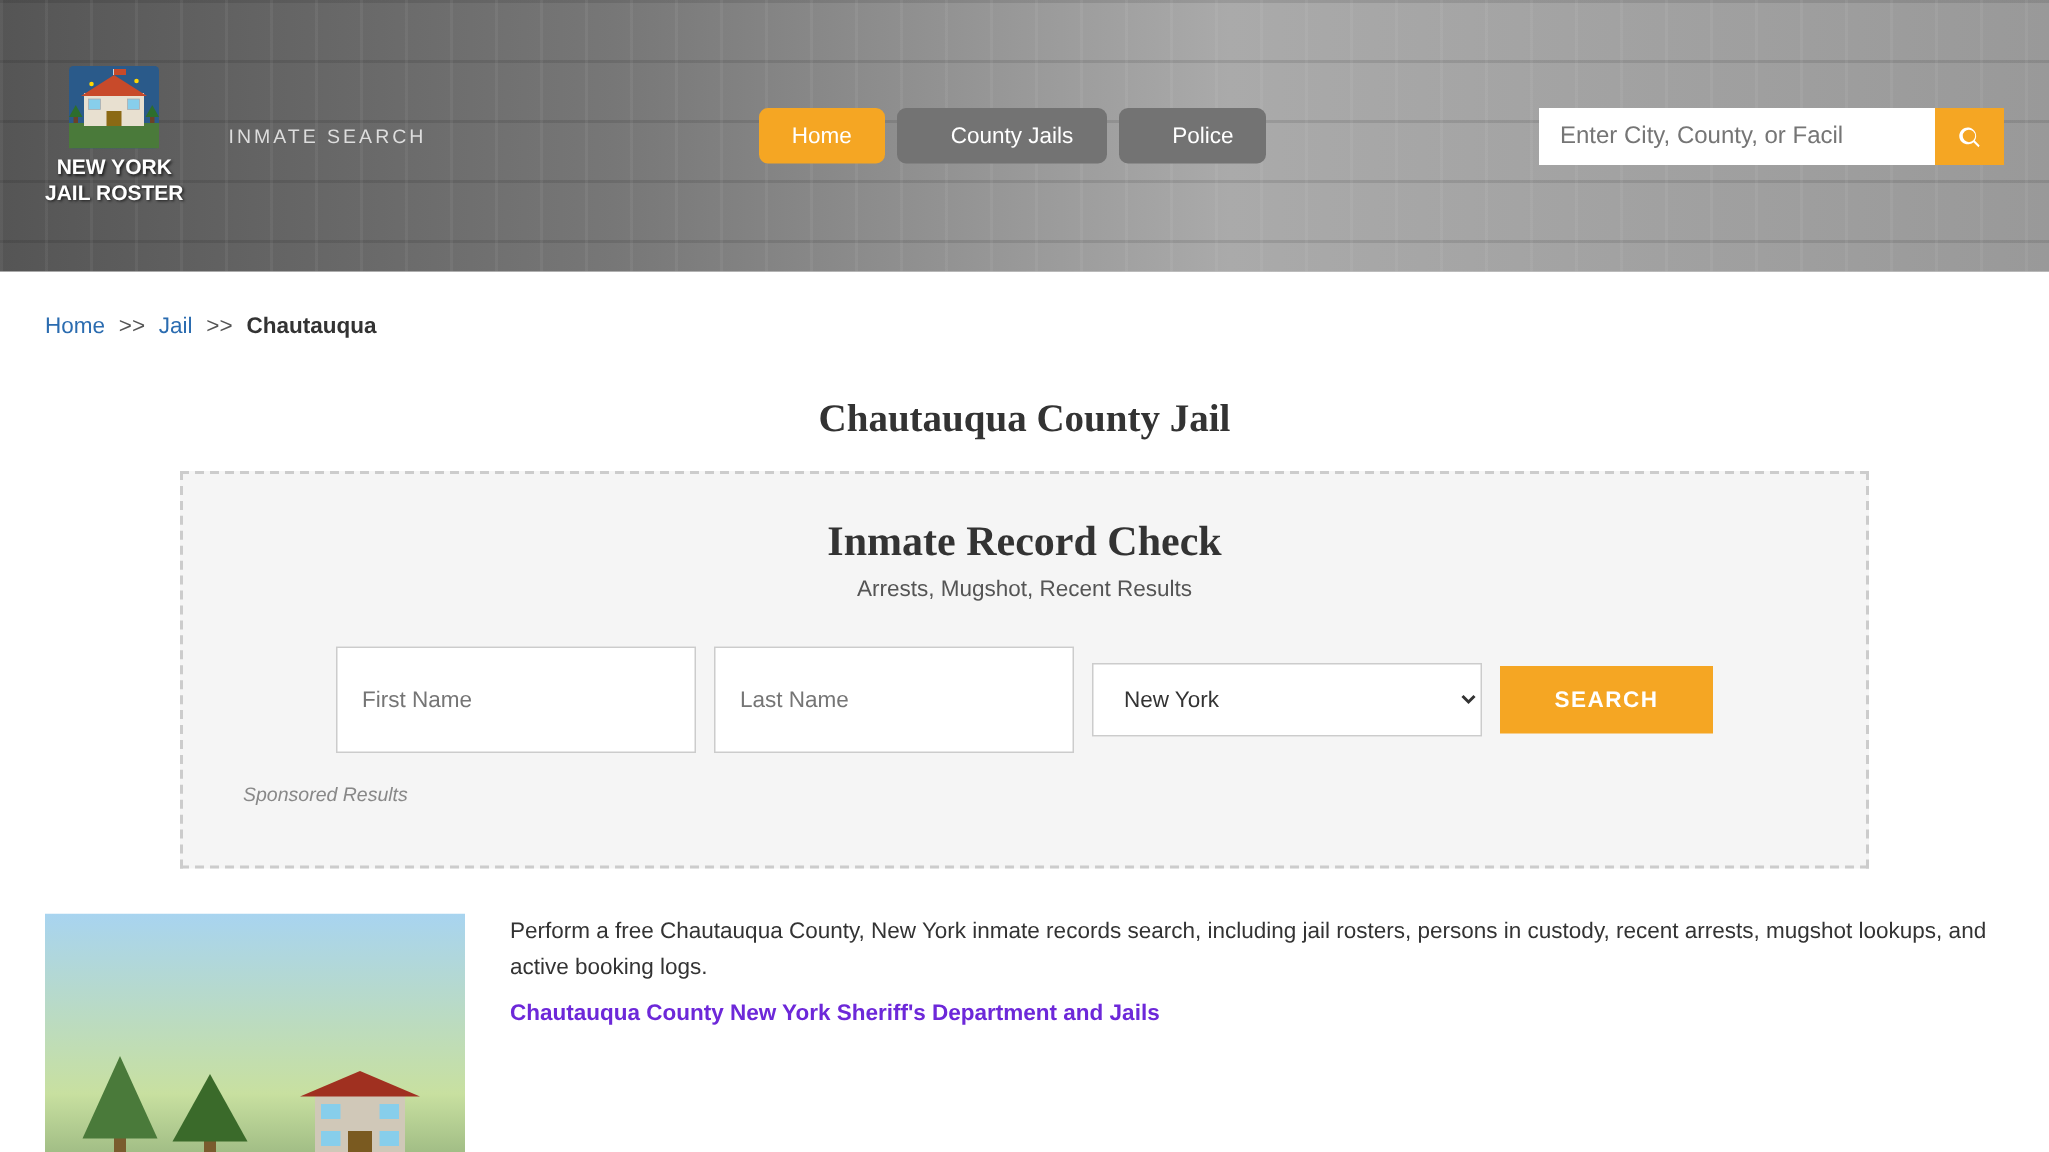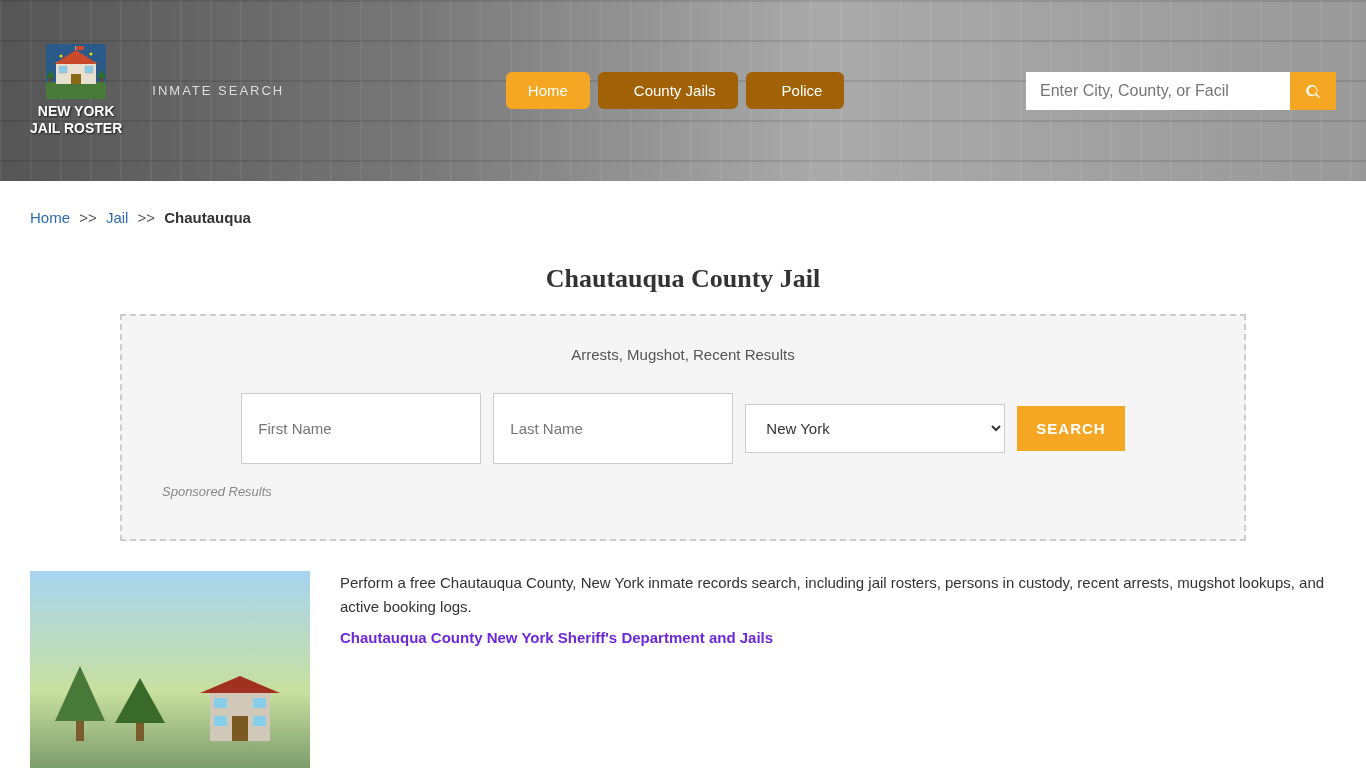--- a/index.html
+++ b/index.html
@@ -87,21 +87,21 @@
       cursor: pointer;
       border: none;
       text-decoration: none;
       display: inline-block;
     }
     .nav-btn-active {
       background: #f5a623;
       color: #fff;
     }
     .nav-btn-inactive {
-      background: #a16207;
+      background: #737373;
       color: #fff;
       padding-left: 36px;
     }
     .search-bar {
       display: flex;
       align-items: center;
       margin-left: auto;
     }
     .search-bar input {
       padding: 10px 14px;
@@ -205,21 +205,21 @@
       color: #333;
       outline: none;
       flex: 1;
       max-width: 260px;
       background: #fff;
     }
     .record-search-btn {
       background: #f5a623;
       color: #fff;
       border: none;
-      padding: 14px 19px;
+      padding: 14px 36px;
       font-size: 15px;
       font-weight: bold;
       font-family: Arial, sans-serif;
       letter-spacing: 1px;
       cursor: pointer;
     }
     .sponsored-results {
       margin-top: 20px;
       font-size: 13px;
       font-family: Arial, sans-serif;
@@ -362,20 +362,21 @@
   <a href="#">Jail</a>
   <span class="breadcrumb-sep">&gt;&gt;</span>
   <span class="breadcrumb-current">Chautauqua</span>
 </nav>
 
 <div class="page-title-area">
   <h1>Chautauqua County Jail</h1>
 </div>
 
 <div class="record-check-section">
+  <h2 class="record-check-title">Inmate Record Check</h2>
   <p class="record-check-subtitle">Arrests, Mugshot, Recent Results</p>
   <div class="record-form">
     <input type="text" placeholder="First Name" style="">
     <input type="text" placeholder="Last Name" style="">
     <select>
       <option value="New York" selected="">New York</option>
       <option value="Alabama">Alabama</option>
       <option value="Alaska">Alaska</option>
       <option value="Arizona">Arizona</option>
       <option value="Arkansas">Arkansas</option>

